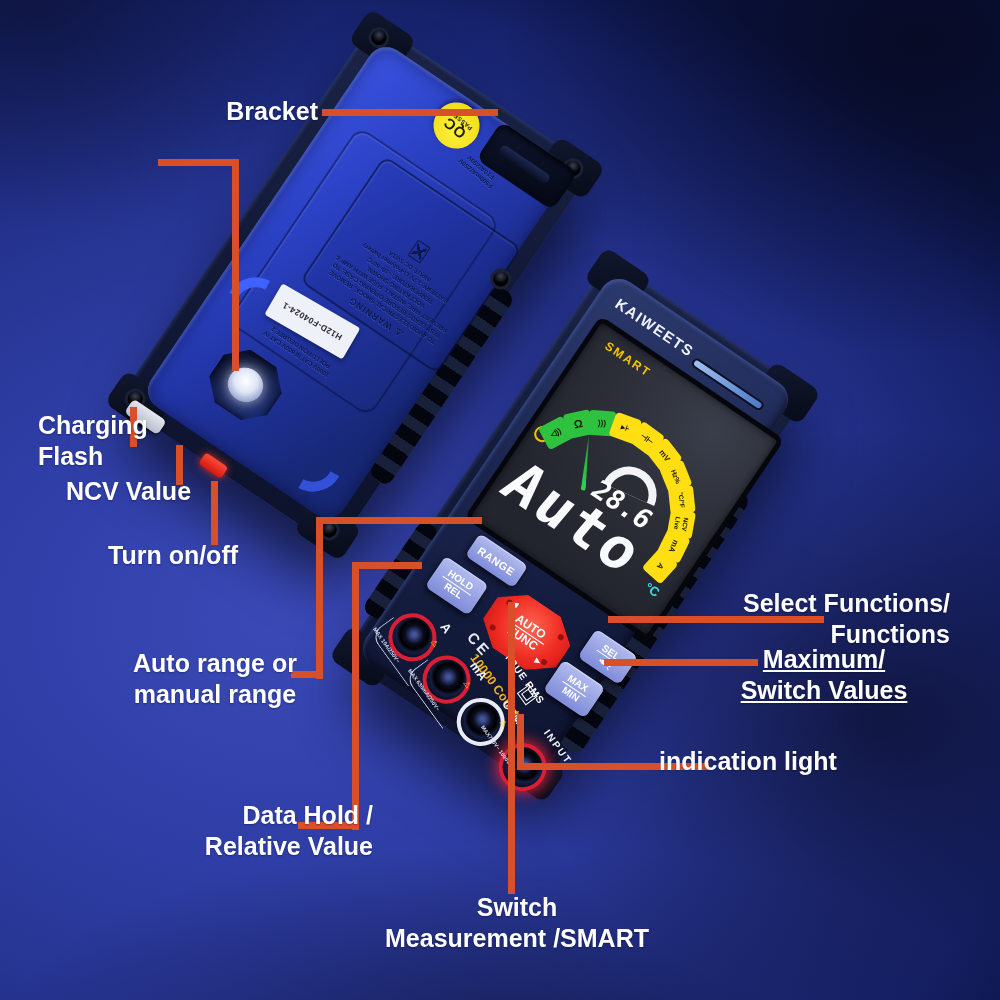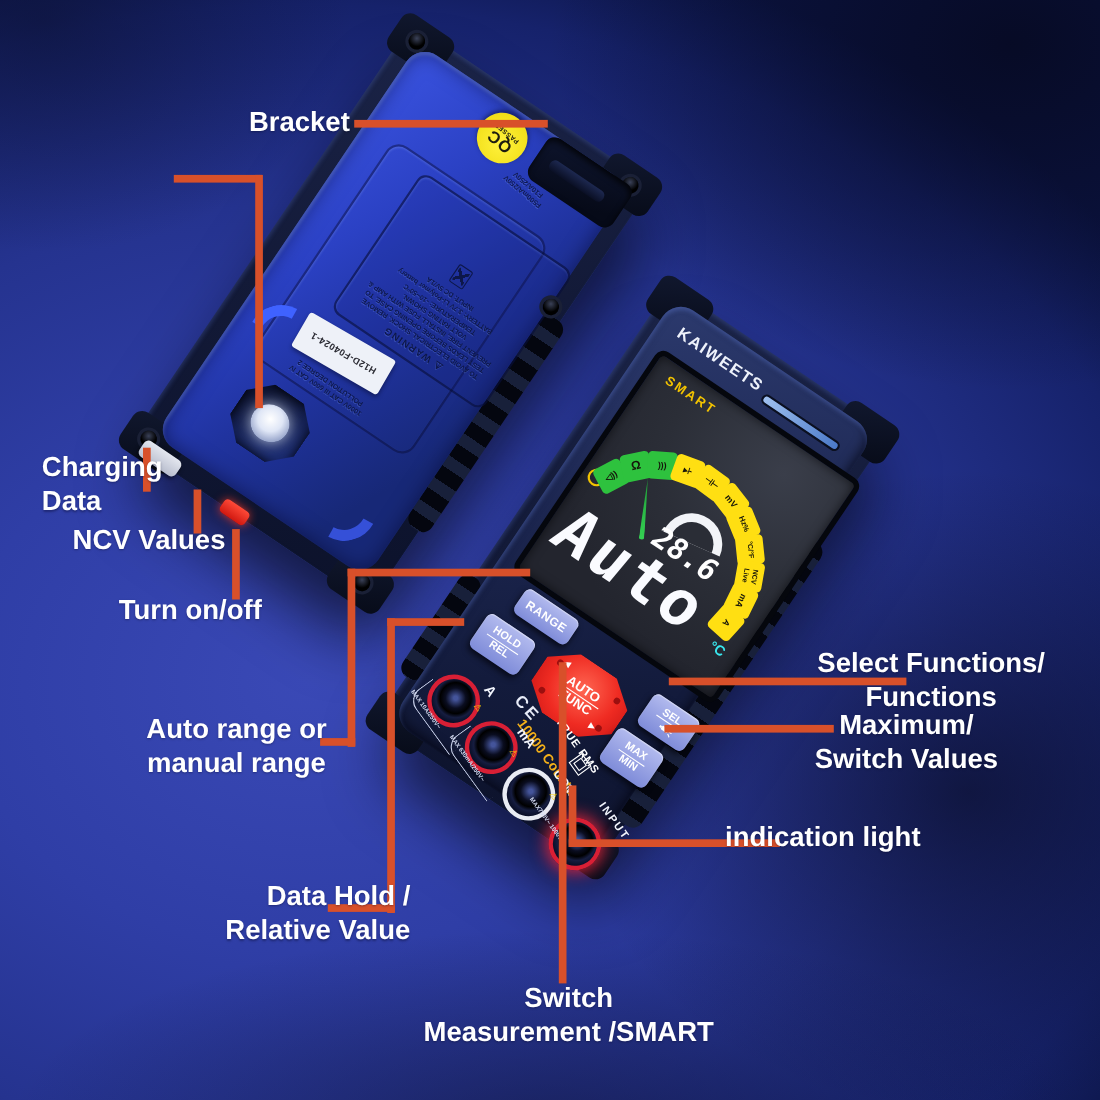--- a/index.html
+++ b/index.html
@@ -180,22 +180,22 @@
   .lbl{position:absolute;color:#fff;font-weight:bold;font-size:25px;line-height:31px;white-space:nowrap;
     text-shadow:0 1px 2px rgba(0,0,30,.35);}
   .lbl-bracket{right:682px;top:96px;text-align:right;}
   .lbl-flash{left:44px;top:142px;}
   .lbl-charge{left:38px;top:410px;}
   .lbl-ncv{left:66px;top:476px;}
   .lbl-power{left:108px;top:540px;}
   .lbl-ar{left:95px;top:648px;width:240px;text-align:center;}
   .lbl-dh{left:133px;top:800px;width:240px;text-align:right;}
   .lbl-sw{left:337px;top:892px;width:360px;text-align:center;}
-  .lbl-sel{right:50px;top:588px;text-align:center;}
-  .lbl-mm{left:704px;top:644px;width:240px;text-align:center;}
+  .lbl-sel{right:50px;top:588px;text-align:right;}
+  .lbl-mm{left:704px;top:644px;width:240px;text-align:center;text-decoration:underline;}
   .lbl-jl{left:598px;top:746px;width:300px;text-align:center;}
 </style>
 </head>
 <body>
 
 <div class="stage">
   <div class="vig vig-tr"></div>
   <div class="vig vig-br"></div>
   <div class="vig vig-tl"></div>
   <div class="vig vig-b"></div>
@@ -360,23 +360,23 @@
   <div class="aline ln-dh-b"></div>
   <div class="aline ln-sw"></div>
   <div class="aline ln-jl-v"></div>
   <div class="aline ln-jl-h"></div>
   <div class="aline ln-sel"></div>
   <div class="aline ln-mm"></div>
 
   <div class="lbl lbl-bracket">Bracket</div>
   <div class="lbl lbl-charge">
     <div>Charging</div>
-    <div>Data</div>
-  </div>
-  <div class="lbl lbl-ncv">NCV Values</div>
+    <div>Flash</div>
+  </div>
+  <div class="lbl lbl-ncv">NCV Value</div>
   <div class="lbl lbl-power">Turn on/off</div>
   <div class="lbl lbl-ar">
     <div>Auto range or</div>
     <div>manual range</div>
   </div>
   <div class="lbl lbl-dh">
     <div>Data Hold /</div>
     <div>Relative Value</div>
   </div>
   <div class="lbl lbl-sw">

